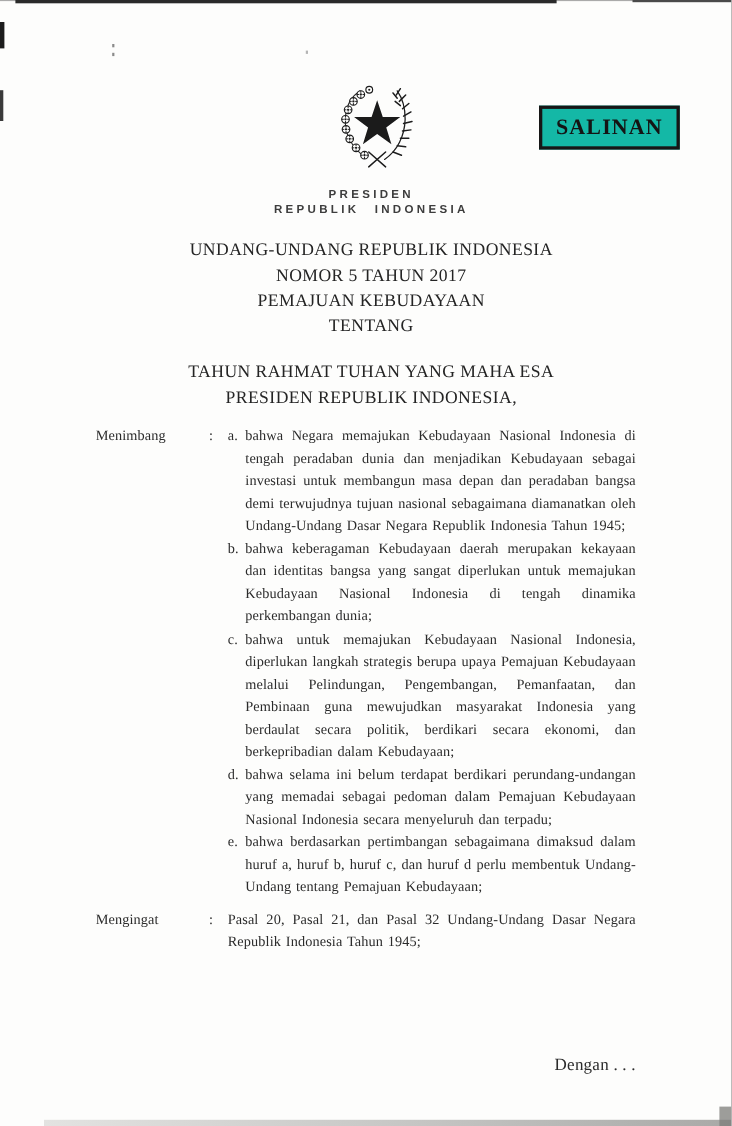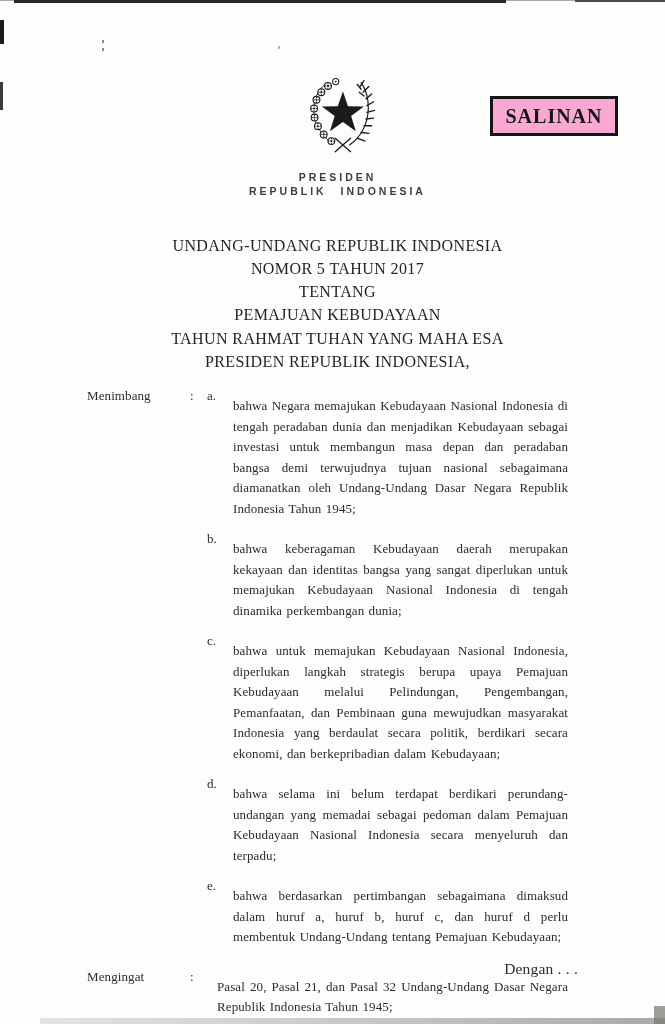--- a/index.html
+++ b/index.html
@@ -26,53 +26,53 @@
     background:linear-gradient(to right,#e3e3e1,#c5c5c3 55%,#a9a9a7);}
   .corner-mark{left:654px;top:1006px;width:11px;height:18px;background:#7c7c7a;opacity:.75;}
 
   
   .stamp{
     position:absolute;left:490px;top:96px;
     width:122px;height:34px;
     border:3px solid #161616;
     display:flex;align-items:center;justify-content:center;
     font-weight:bold;font-size:20px;letter-spacing:1px;color:#141414;
-    background:#f9a8d4;
+    background:#14b8a6;
   }
 
   
   .emblem{position:absolute;left:292px;top:77px;width:96px;height:86px;}
 
   
   .letterhead{
     position:absolute;left:10px;top:171px;width:655px;
     text-align:center;
     font-family:"Liberation Sans","DejaVu Sans",sans-serif;
     font-size:10.5px;line-height:13.5px;
     letter-spacing:3px;word-spacing:8px;color:#3d3d3d;font-weight:bold;
   }
 
   
   .title-block,.preamble-block{
     position:absolute;left:10px;width:655px;
     text-align:center;
     font-size:16px;line-height:23px;letter-spacing:.4px;color:#242424;
   }
-  .title-block{top:234px;}
+  .title-block{top:216px;}
   .preamble-block{top:327px;}
 
   
   .body{
     position:absolute;left:87px;top:386px;width:491px;
     font-size:13px;line-height:20.5px;word-spacing:1px;letter-spacing:.1px;
   }
   .row{display:grid;grid-template-columns:103px 17px 1fr;}
   .row.mengingat{margin-top:9px;}
   .item{display:grid;grid-template-columns:16px 1fr;}
-  .item p,.row p{margin:10px;text-align:justify;}
+  .item p,.row p{margin:0;text-align:justify;}
   .label,.colon,.letter{white-space:nowrap;}
 
   
   .catchword{
     position:absolute;right:87px;top:960px;
     font-size:15.5px;color:#2b2b2b;letter-spacing:.2px;
   }
 </style>
 </head>
 <body>
@@ -171,22 +171,22 @@
   </div>
 
   <div class="letterhead">
     <div>PRESIDEN</div>
     <div>REPUBLIK INDONESIA</div>
   </div>
 
   <div class="title-block">
     <div>UNDANG-UNDANG REPUBLIK INDONESIA</div>
     <div>NOMOR 5 TAHUN 2017</div>
+    <div>PEMAJUAN KEBUDAYAAN</div>
     <div>TENTANG</div>
-    <div>PEMAJUAN KEBUDAYAAN</div>
   </div>
 
   <div class="preamble-block">
     <div>TAHUN RAHMAT TUHAN YANG MAHA ESA</div>
     <div>PRESIDEN REPUBLIK INDONESIA,</div>
   </div>
 
   <div class="body">
 
     <div class="row">

